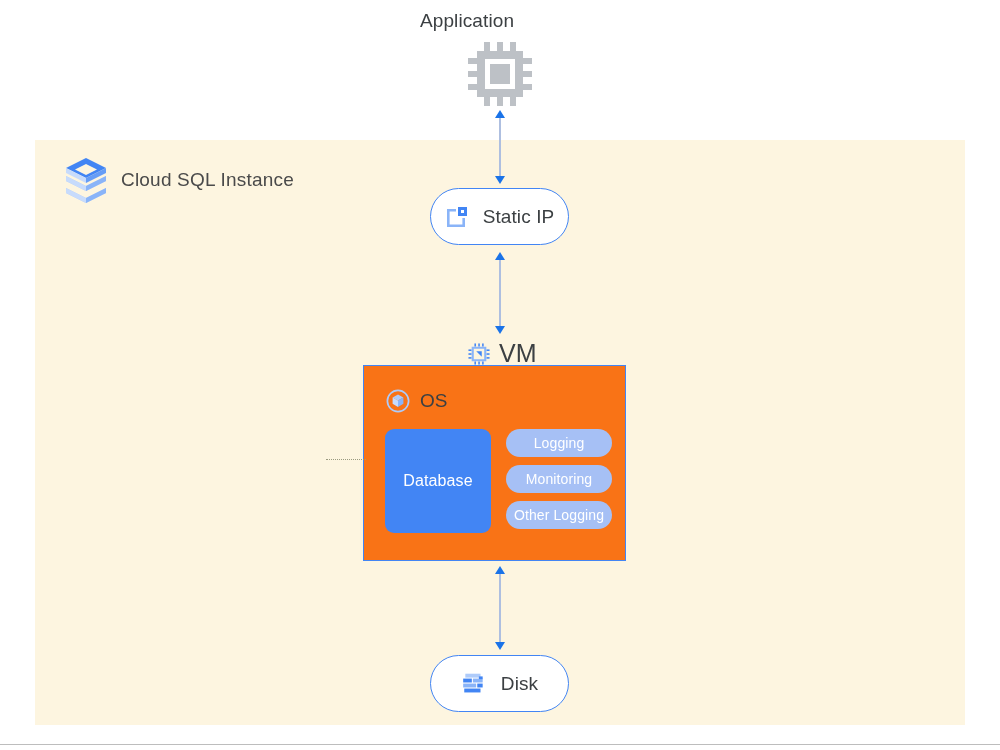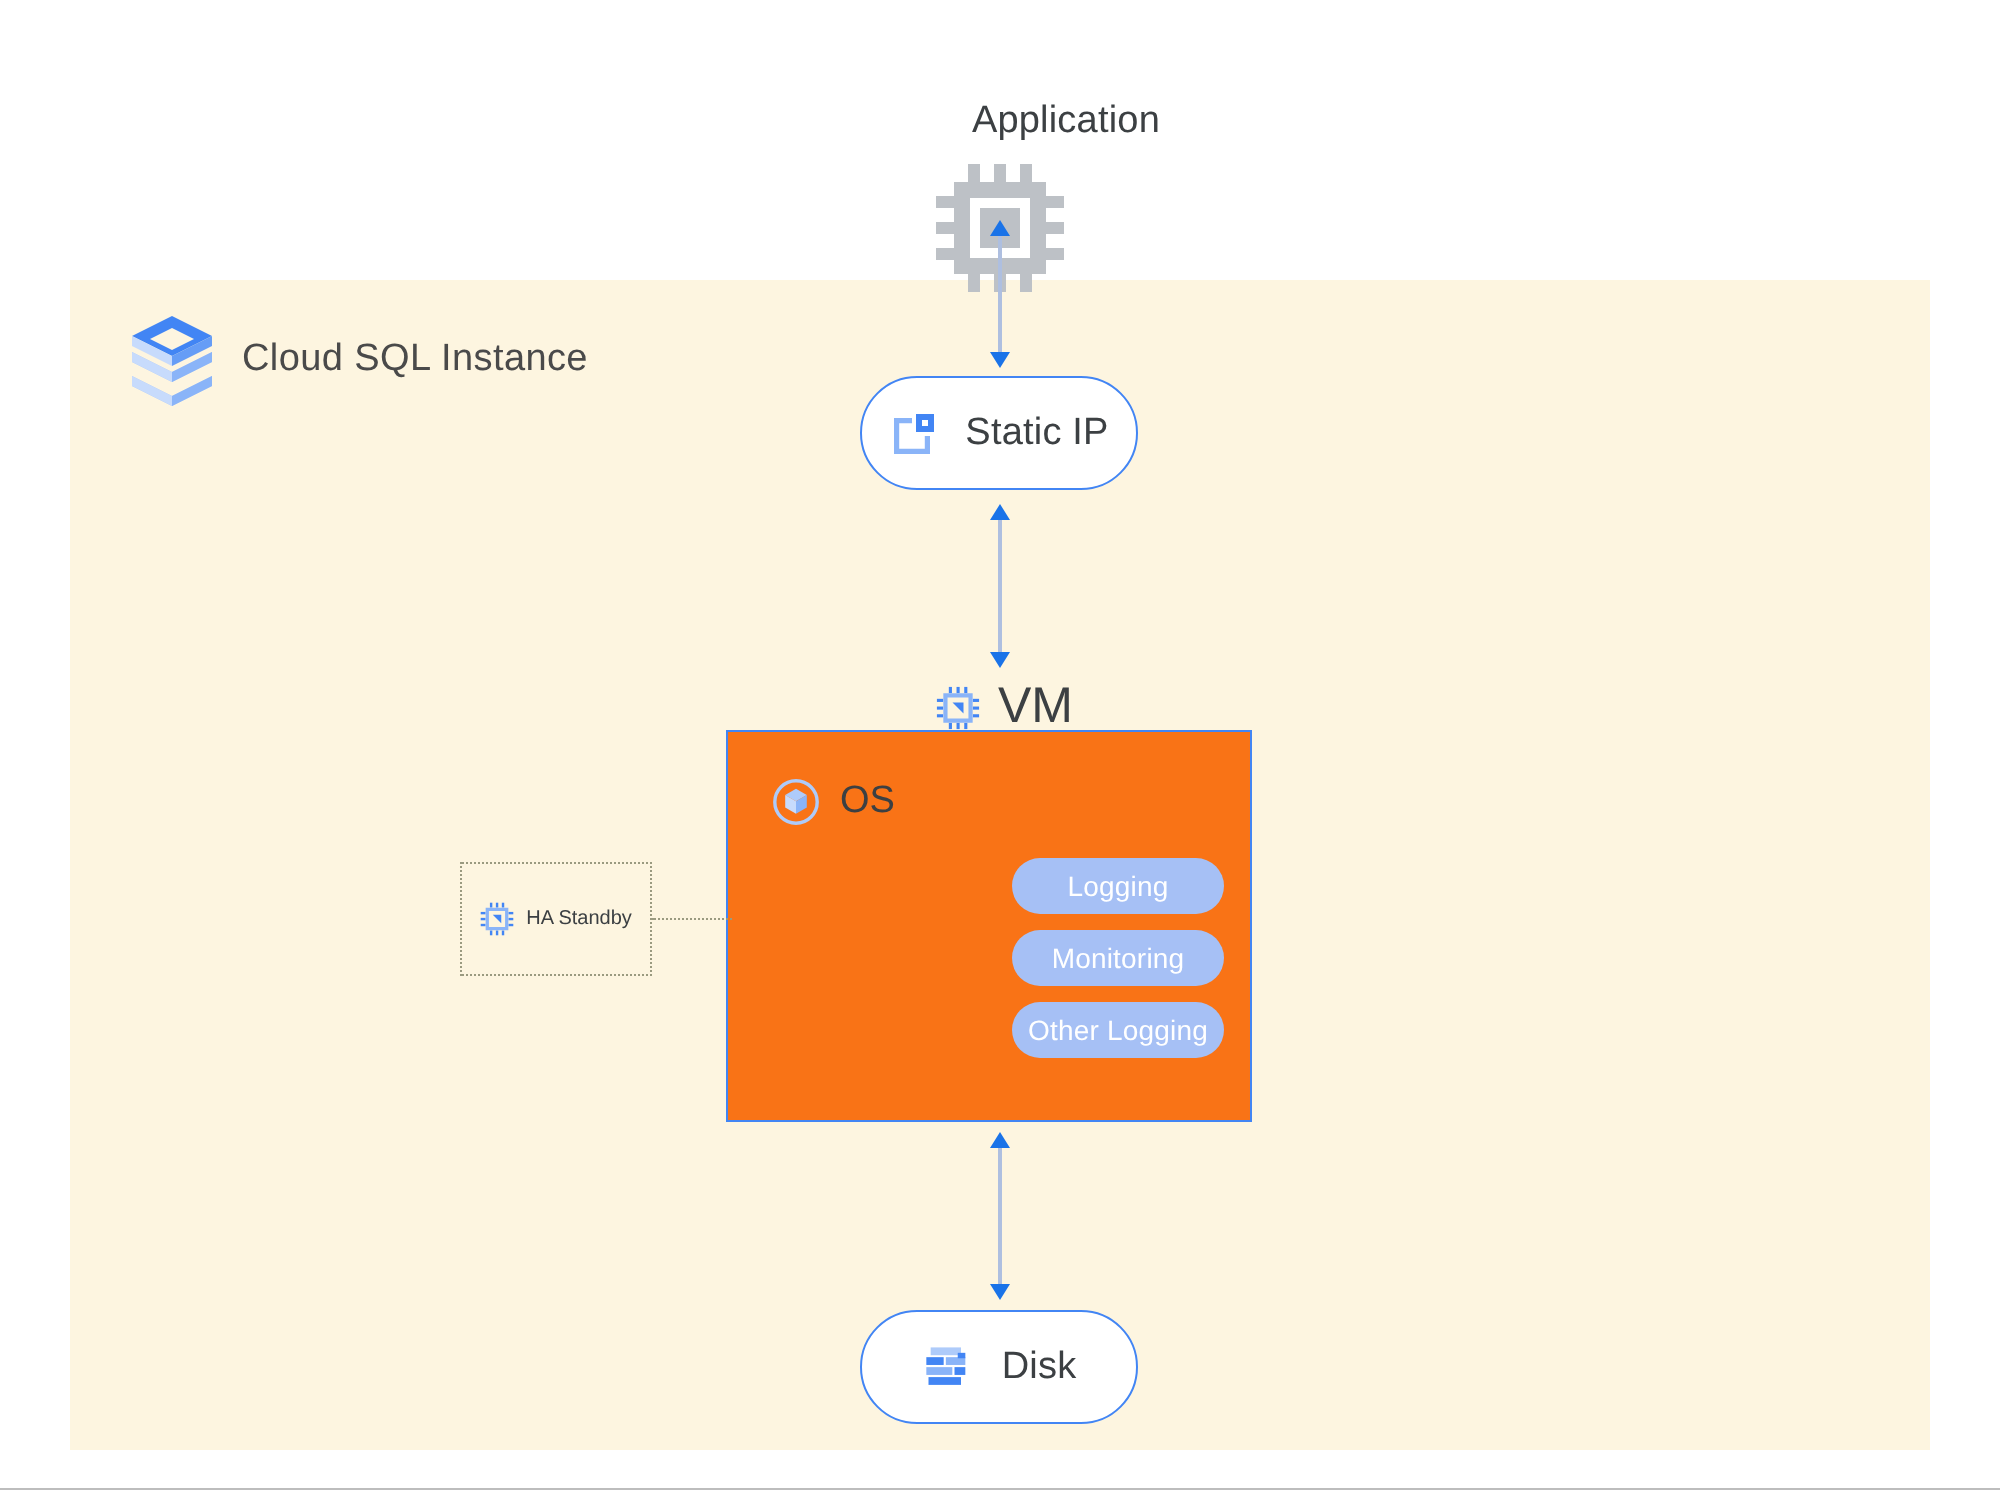--- a/index.html
+++ b/index.html
@@ -34,21 +34,21 @@
     top: 744px;
     width: 1000px;
     height: 1px;
     background: #bdbdbd;
   }
 
   
   .node { position: absolute; }
 
   
-  #application-group { left: 420px; top: 10px; width: 160px; text-align: right; margin-top: 40px; }
+  #application-group { left: 420px; top: 10px; width: 160px; text-align: left; }
   #application-label {
     font-size: 19px;
     color: #3c4043;
     letter-spacing: .1px;
     margin-bottom: 6px;
   }
   #application-icon-wrap { display: flex; justify-content: center; }
 
   
   #cloudsql-title {
@@ -321,57 +321,39 @@
     <div id="os-label-group">
       <svg class="icon" width="24" height="24" viewBox="0 0 24 24" aria-hidden="true">
         <circle cx="12" cy="12" r="10.6" fill="none" stroke="#aecbfa" stroke-width="1.7"></circle>
         <path d="M12 5.4 L17.4 8.5 L12 11.6 L6.6 8.5 Z" fill="#aecbfa"></path>
         <path d="M6.6 8.5 L12 11.6 L12 17.9 L6.6 14.8 Z" fill="#c7dbfc"></path>
         <path d="M12 11.6 L17.4 8.5 L17.4 14.8 L12 17.9 Z" fill="#8ab4f8"></path>
       </svg>
       <span id="os-label-text">OS</span>
     </div>
 
+    <div id="database-block">
+      <span class="db-label">Database</span>
+    </div>
 
     <div id="services-stack">
       <div class="service-pill">
         <span>Logging</span>
       </div>
       <div class="service-pill">
         <span>Monitoring</span>
       </div>
       <div class="service-pill">
         <span>Other Logging</span>
       </div>
     </div>
 
   </div>
 
   <div id="ha-connector"></div>
-  <div id="ha-standby-box">
-    <svg class="icon" width="17" height="17" viewBox="0 0 24 24" aria-hidden="true">
-      <g fill="#4285f4">
-        <rect x="7" y="0.5" width="1.7" height="3.4"></rect>
-        <rect x="11.2" y="0.5" width="1.7" height="3.4"></rect>
-        <rect x="15.4" y="0.5" width="1.7" height="3.4"></rect>
-        <rect x="7" y="20.1" width="1.7" height="3.4"></rect>
-        <rect x="11.2" y="20.1" width="1.7" height="3.4"></rect>
-        <rect x="15.4" y="20.1" width="1.7" height="3.4"></rect>
-        <rect x="0.5" y="7" width="3.4" height="1.7"></rect>
-        <rect x="0.5" y="11.2" width="3.4" height="1.7"></rect>
-        <rect x="0.5" y="15.4" width="3.4" height="1.7"></rect>
-        <rect x="20.1" y="7" width="3.4" height="1.7"></rect>
-        <rect x="20.1" y="11.2" width="3.4" height="1.7"></rect>
-        <rect x="20.1" y="15.4" width="3.4" height="1.7"></rect>
-      </g>
-      <path d="M4 4 h16 v16 H4 Z M6.3 6.3 v11.4 h11.4 V6.3 Z" fill="#8ab4f8" fill-rule="evenodd"></path>
-      <path d="M9 9 h6 v6 Z" fill="#4285f4"></path>
-    </svg>
-    <span id="ha-standby-label">HA Standby</span>
-  </div>
 
   <div class="arrow-v" id="arrow-vm-disk">
     <div class="shaft"></div>
     <div class="head up"></div>
     <div class="head down"></div>
   </div>
 
   <div class="node pill-node" id="disk-node">
     <svg class="icon" width="26" height="26" viewBox="0 0 24 24" aria-hidden="true">
       <rect x="4" y="2.5" width="14" height="3.6" fill="#aecbfa"></rect>

